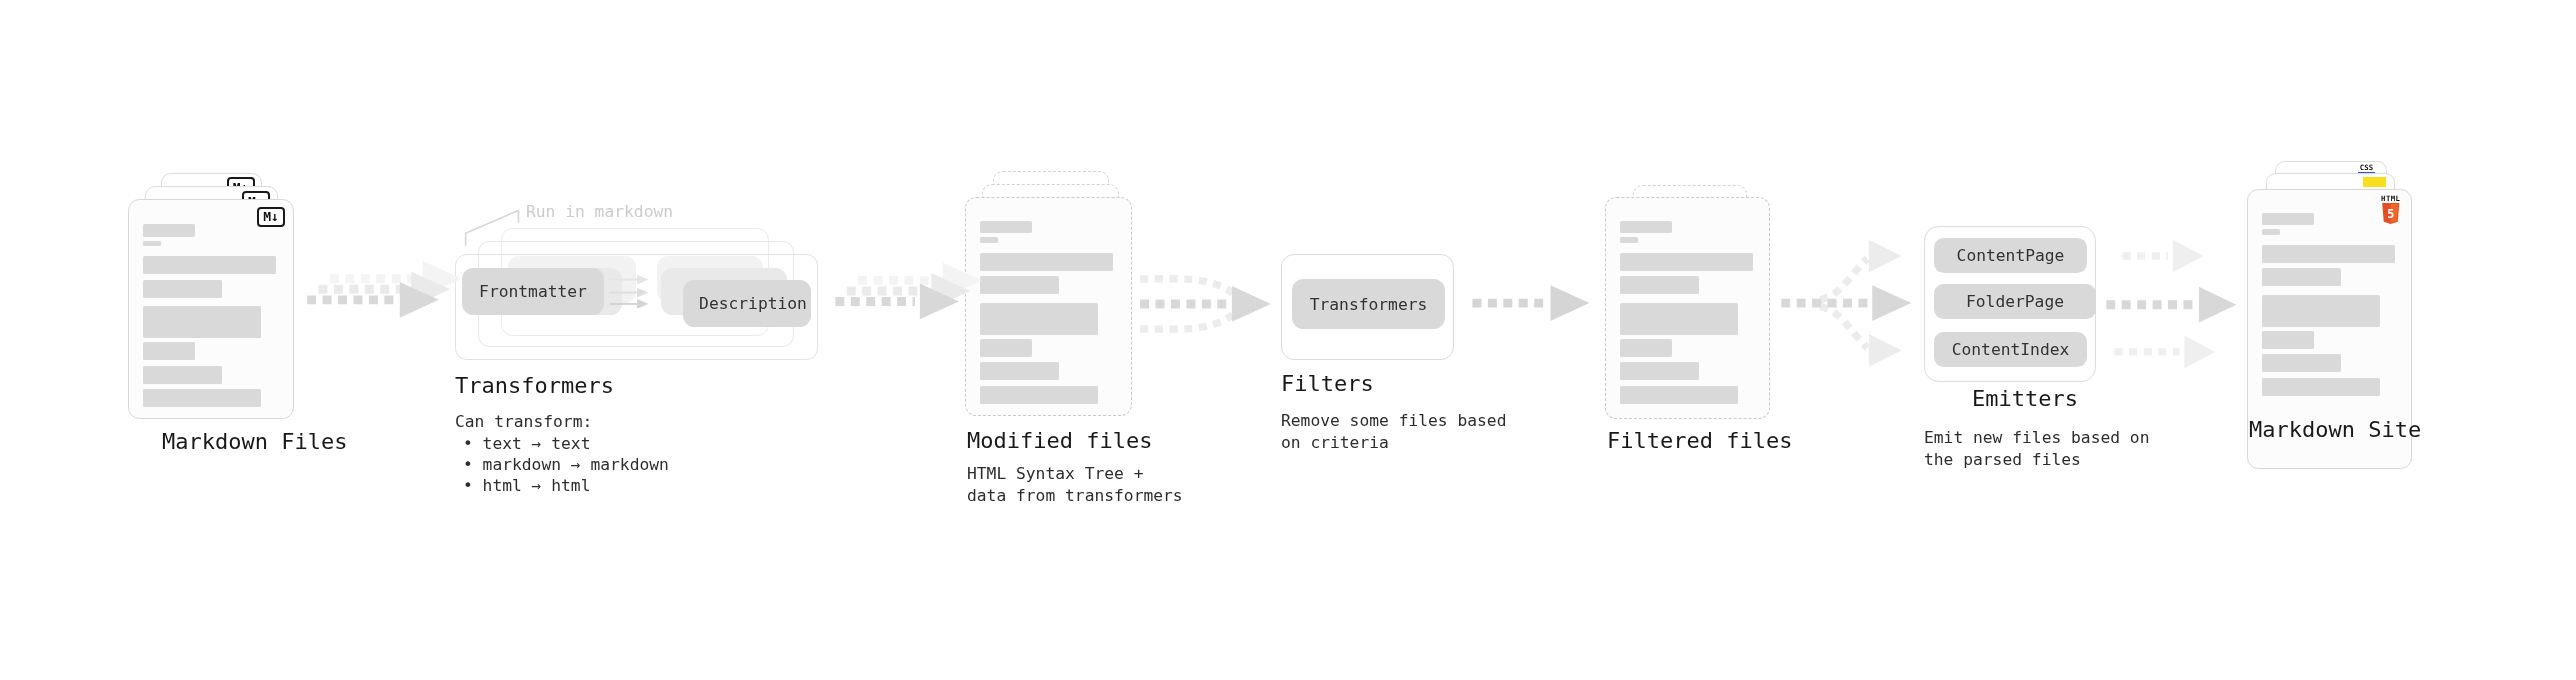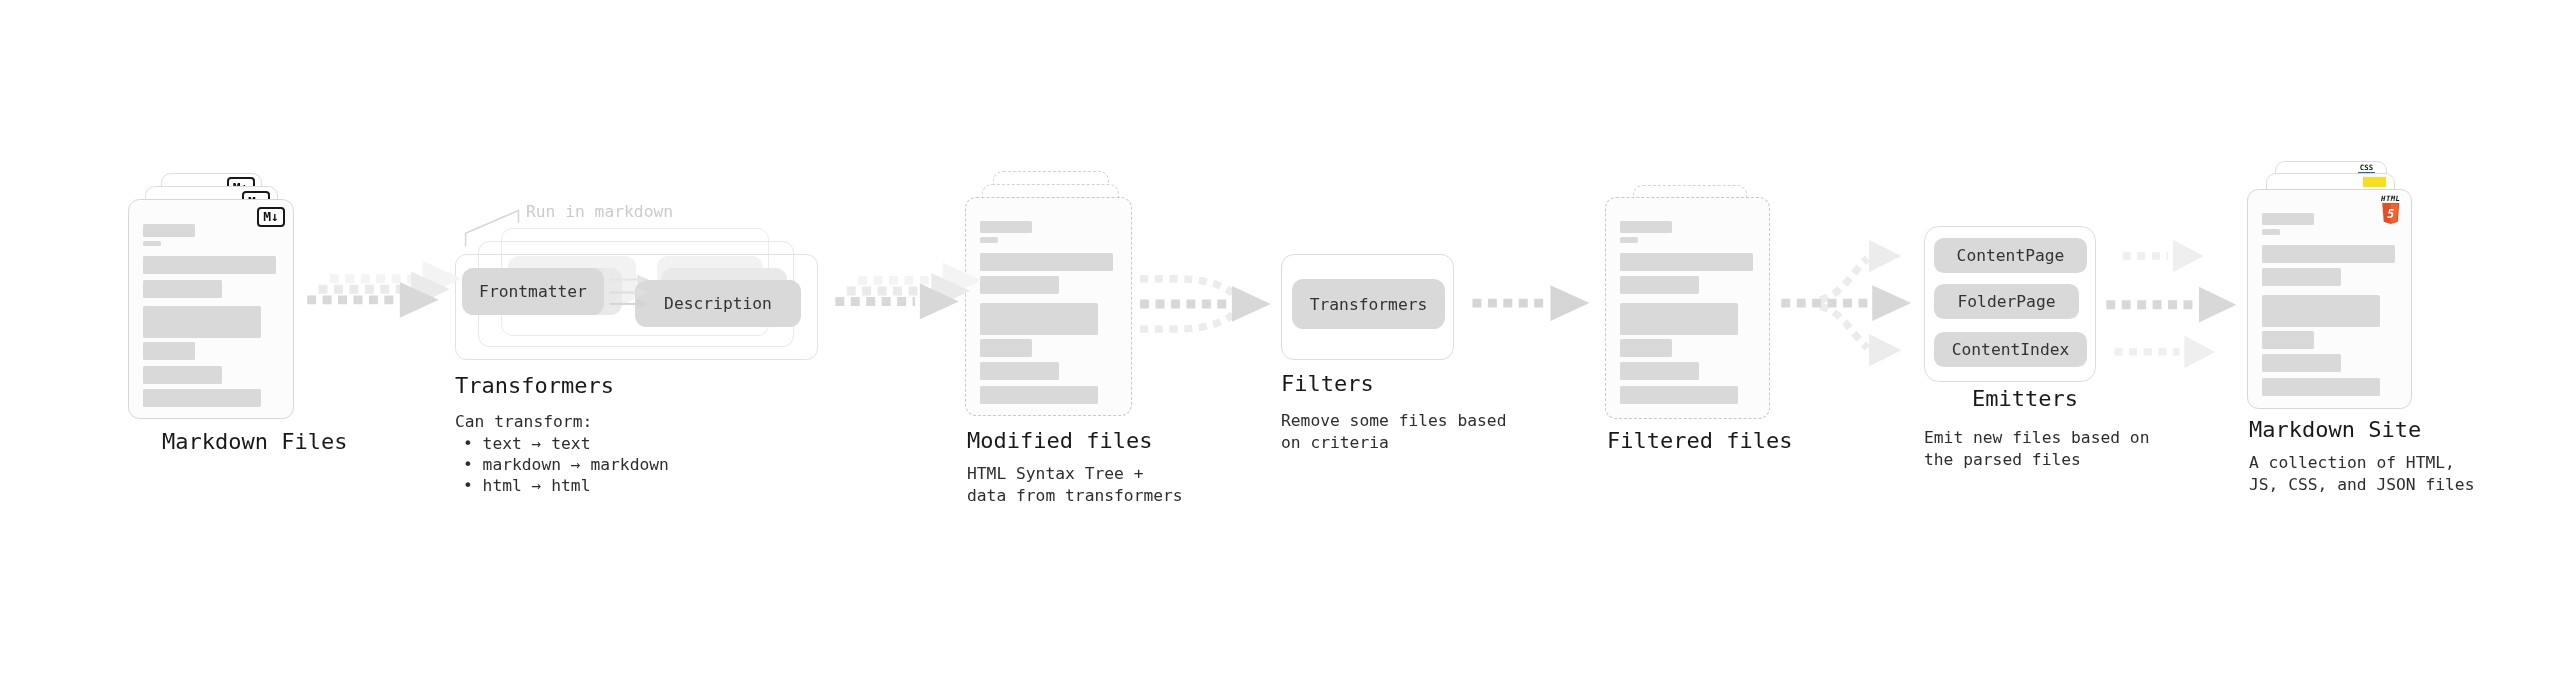--- a/index.html
+++ b/index.html
@@ -66,21 +66,21 @@
   <div>
     <div class="annotation" style="left:526px;top:202px;">Run in markdown</div>
     <div class="obox b2" style="left:501px;top:228px;width:268px;height:108px;"></div>
     <div class="ghost g2" style="left:508px;top:256px;width:128px;height:47px;"></div>
     <div class="ghost g2" style="left:657px;top:256px;width:106px;height:47px;"></div>
     <div class="obox b1" style="left:478px;top:241px;width:316px;height:106px;"></div>
     <div class="ghost g1" style="left:485px;top:268px;width:137px;height:47px;"></div>
     <div class="ghost g1" style="left:661px;top:268px;width:126px;height:47px;"></div>
     <div class="obox" style="left:455px;top:254px;width:363px;height:106px;"></div>
     <div class="pill" style="left:462px;top:268px;width:142px;height:47px;">Frontmatter</div>
-    <div class="pill" style="left:635px;top:280px;width:166px;height:47px;">Description</div>
+    <div class="pill" style="left:683px;top:280px;width:116px;height:47px;padding-left:12px;">Description</div>
   </div>
   <div class="sec-title" style="left:455px;top:373px;">Transformers</div>
   <div class="body-text" style="left:455px;top:411px;">Can transform:</div>
   <div class="body-text" style="left:463px;top:433px;">• text → text</div>
   <div class="body-text" style="left:463px;top:454px;">• markdown → markdown</div>
   <div class="body-text" style="left:463px;top:475px;">• html → html</div>
 
   <div>
     <div class="card dashed back" style="left:993px;top:171px;width:116px;height:219px;"></div>
     <div class="card dashed back" style="left:982px;top:184px;width:137px;height:219px;"></div>
@@ -119,37 +119,37 @@
           <div class="bar" style="width: 52px; height: 18px; margin-top: 4.1px;"></div>
           <div class="bar" style="width: 79px; height: 18px; margin-top: 5.7px;"></div>
           <div class="bar" style="width: 118px; height: 18px; margin-top: 5.7px;"></div>
         </div>
     </div>
   </div>
   <div class="sec-title" style="left:1607px;top:428px;">Filtered files</div>
 
   <div class="panel" style="left:1924px;top:226px;width:172px;height:156px;border-radius:14.6px;"></div>
   <div class="pill" style="left:1934px;top:238px;width:153px;height:35px;border-radius:9.8px;">ContentPage</div>
-  <div class="pill" style="left:1934px;top:284px;width:145px;height:35px;border-radius:9.8px;">FolderPage</div>
+  <div class="pill" style="left:1934px;top:284px;width:162px;height:35px;border-radius:9.8px;">FolderPage</div>
   <div class="pill" style="left:1934px;top:332px;width:153px;height:35px;border-radius:9.8px;">ContentIndex</div>
   <div class="sec-title" style="left:1924px;top:386px;margin-left:48px;">Emitters</div>
   <div class="body-text" style="left:1924px;top:427px;">Emit new files based on
 the parsed files</div>
 
   <div>
     <div class="card back" style="left:2275px;top:161px;width:112px;height:220px;">
       <div class="css-mini">
         <div class="css-mini-label">CSS</div>
         <div class="css-mini-bar"></div>
       </div>
     </div>
     <div class="card back" style="left:2266px;top:173px;width:129px;height:220px;">
       <div class="js-mini"></div>
     </div>
-    <div class="card" style="left:2247px;top:189px;width:165px;height:220px;font-style:italic;">
+    <div class="card" style="left:2247px;top:189px;width:165px;height:280px;">
       <div class="html5-badge">
         <div class="html5-label">HTML</div>
         <svg width="19.5" height="21" viewBox="0 0 24 27" style="display:block;margin:0.8px auto 0;">
           <path d="M1 0 h22 l-2 24 -9 3 -9 -3 z" fill="#e44d26"></path>
           <path d="M12 1 v24.8 l7.8 -2.6 L21.6 1 z" fill="#f16529"></path>
           <text x="12" y="19" font-size="15" font-weight="bold" fill="#ffffff" text-anchor="middle" font-family="DejaVu Sans Mono, Liberation Mono, monospace">5</text>
         </svg>
       </div>
       <div class="doc-bars">
           <div class="bar" style="width: 52px; height: 12.2px; margin-top: 0px;"></div>
@@ -157,22 +157,20 @@
           <div class="bar" style="width: 133px; height: 18px; margin-top: 9.8px;"></div>
           <div class="bar" style="width: 79px; height: 18px; margin-top: 5.7px;"></div>
           <div class="bar" style="width: 118px; height: 32px; margin-top: 8.1px;"></div>
           <div class="bar" style="width: 52px; height: 18px; margin-top: 4.1px;"></div>
           <div class="bar" style="width: 79px; height: 18px; margin-top: 5.7px;"></div>
           <div class="bar" style="width: 118px; height: 18px; margin-top: 5.7px;"></div>
         </div>
     </div>
   </div>
   <div class="sec-title" style="left:2249px;top:417px;">Markdown Site</div>
-  <div class="body-text" style="left:2249px;top:452px;">A collection of HTML,
-JS, CSS, and JSON files</div>
 
   <svg class="overlay" width="2576" height="681" viewBox="0 0 3170 838">
 
     <path d="M638 274 L638 259 L573 287 L573 303" stroke="#d6d6d6" stroke-width="2" fill="none"></path>
 
     <g>
       <path d="M750 344 H784" stroke="#e4e4e4" stroke-width="2.5" fill="none"></path>
       <polygon points="784,338 798,344 784,350" fill="#e4e4e4"></polygon>
       <path d="M750 360 H784" stroke="#dedede" stroke-width="2.5" fill="none"></path>
       <polygon points="784,354 798,360 784,366" fill="#dedede"></polygon>

